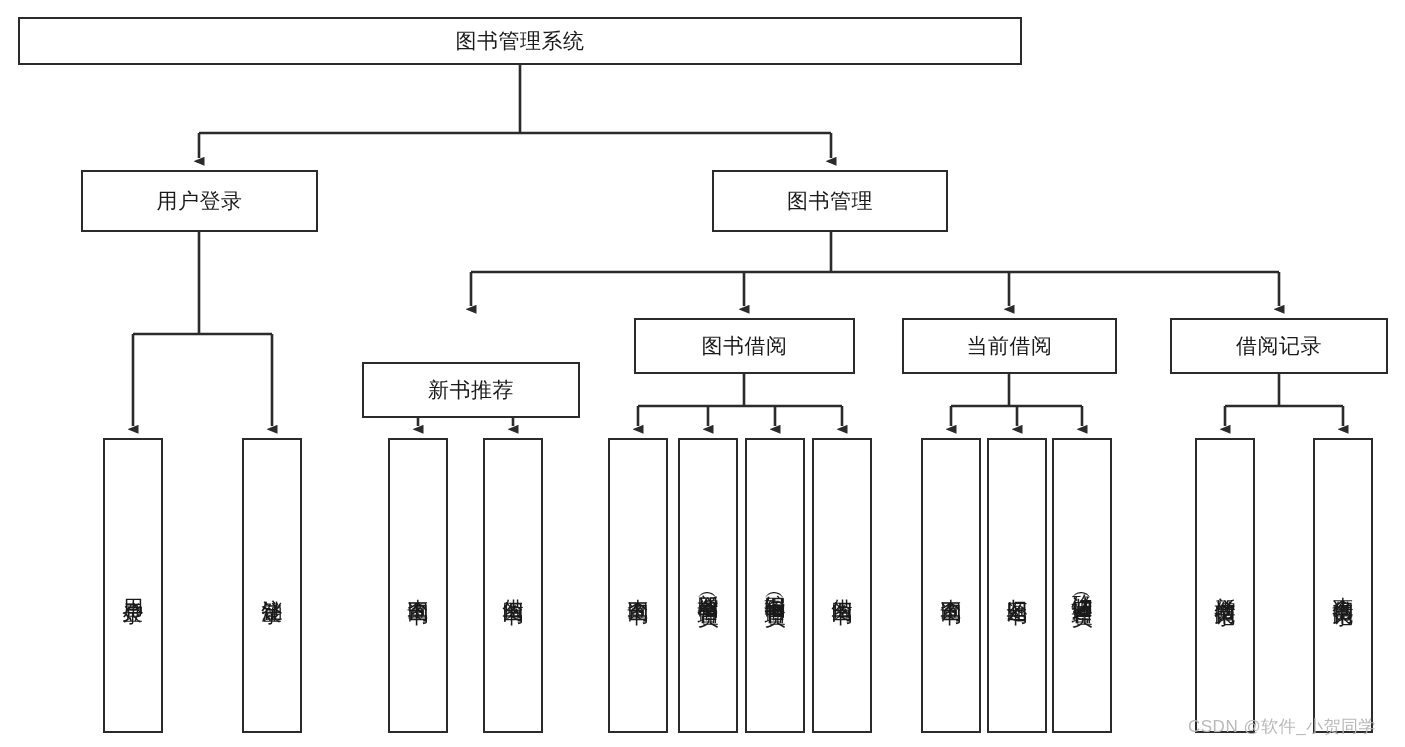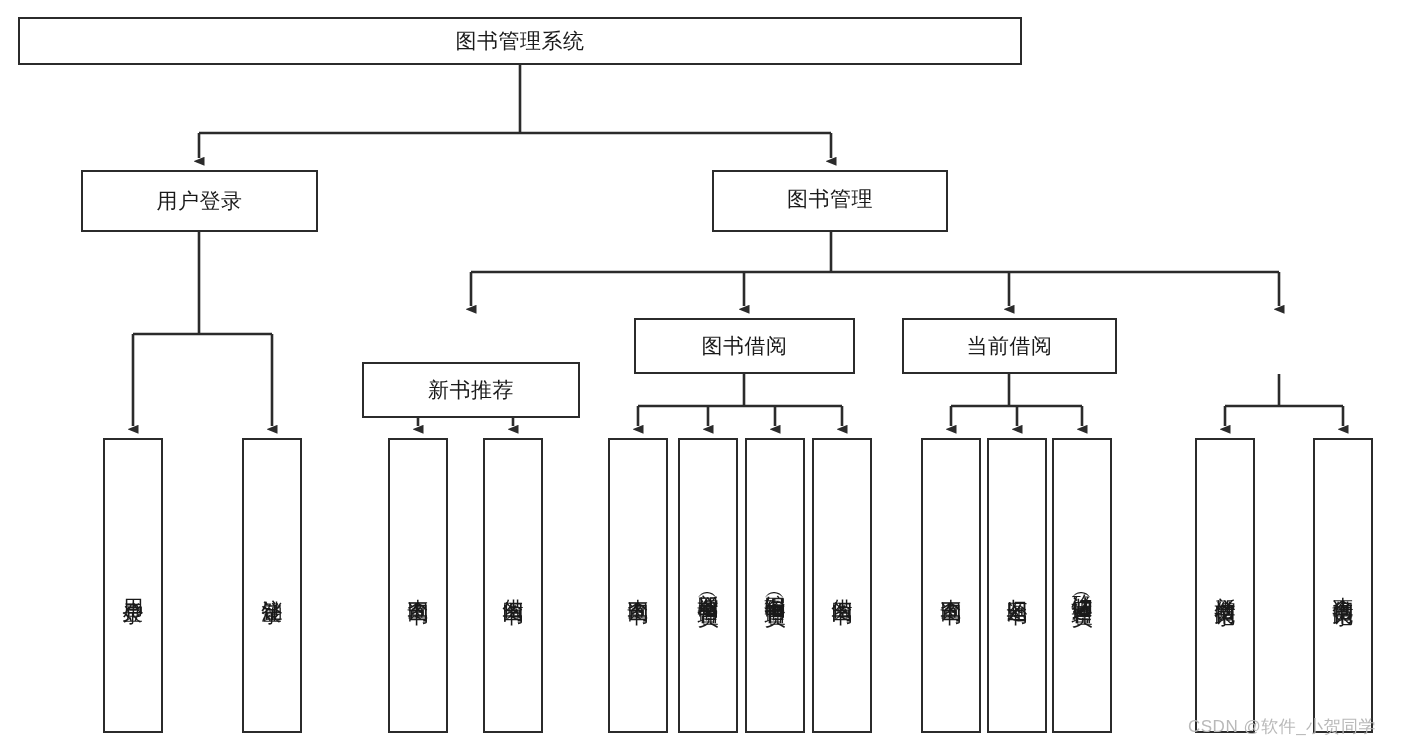--- a/index.html
+++ b/index.html
@@ -121,32 +121,35 @@
     </g>
   </svg>
 
   <div class="node horiz" style="left:18px; top:17px; width:1004px; height:48px;">
     <span class="lbl">图书管理系统</span>
   </div>
 
   <div class="node horiz" style="left:81px; top:170px; width:237px; height:62px;">
     <span class="lbl">用户登录</span>
   </div>
-  <div class="node horiz" style="left:712px; top:170px; width:236px; height:62px;font-family:Liberation Mono, monospace;">
+  <div class="node horiz" style="left:712px; top:170px; width:236px; height:62px;">
     <span class="lbl">图书管理</span>
   </div>
 
   <div class="node horiz" style="left:362px; top:318px; width:218px; height:56px;margin-top:44px;">
     <span class="lbl">新书推荐</span>
   </div>
   <div class="node horiz" style="left:902px; top:318px; width:215px; height:56px;">
     <span class="lbl">当前借阅</span>
   </div>
   <div class="node horiz" style="left:634px; top:318px; width:221px; height:56px;">
     <span class="lbl">图书借阅</span>
+  </div>
+  <div class="node horiz" style="left:1170px; top:318px; width:218px; height:56px;">
+    <span class="lbl">借阅记录</span>
   </div>
 
   <div class="node vert" style="left:103px; top:438px; width:60px; height:295px;">
     <span class="lbl">用户登录</span>
   </div>
   <div class="node vert" style="left:242px; top:438px; width:60px; height:295px;">
     <span class="lbl">注销登录</span>
   </div>
   <div class="node vert" style="left:388px; top:438px; width:60px; height:295px;">
     <span class="lbl">查询图书</span>

